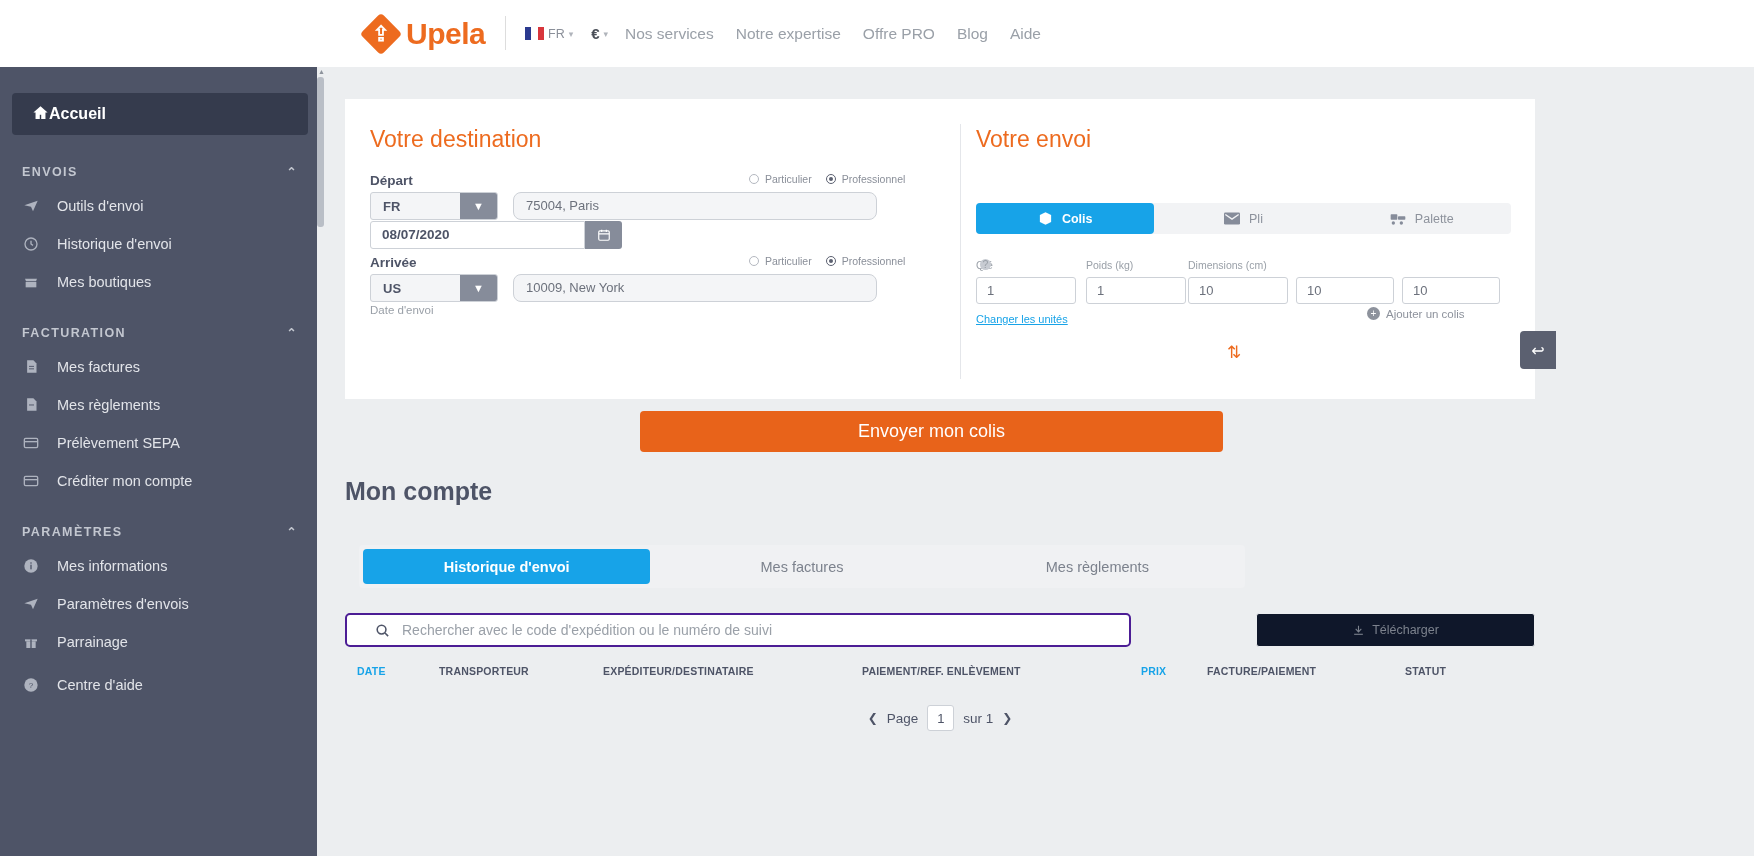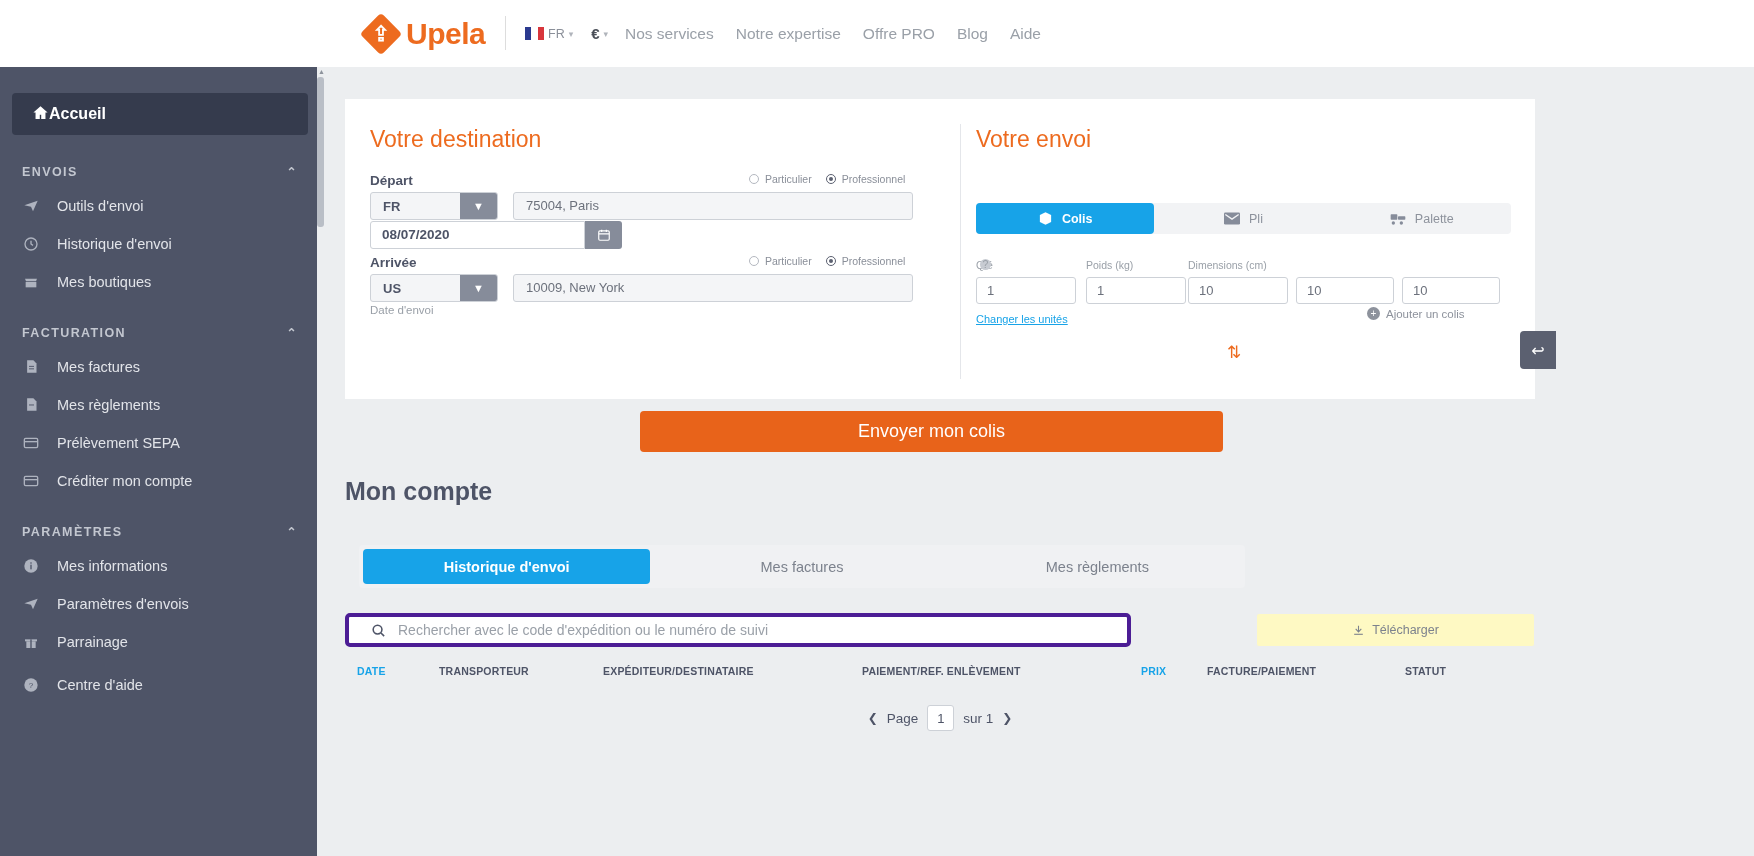--- a/index.html
+++ b/index.html
@@ -103,22 +103,22 @@
     position: absolute; width: 128px; height: 28px; border: 1px solid #cdd1d7;
     background: #f4f5f7; border-radius: 3px; display: flex; align-items: center;
   }
   .sel-country .val { padding-left: 12px; color: #4e5467; font-size: 13px; font-weight: bold; }
   .sel-country .btn {
     position: absolute; right: 0; top: 0; width: 37px; height: 26px;
     background: #868c9a; border-radius: 0 2px 2px 0; color: #fff;
     display: flex; align-items: center; justify-content: center; font-size: 11px;
   }
   .txt-city {
-    position: absolute; width: 400px; height: 28px; border: 1px solid #cdd1d7;
-    background: #f4f5f7; border-radius: 3px; color: #6c717c; font-size: 13px;
+    position: absolute; width: 364px; height: 28px; border: 1px solid #cdd1d7;
+    background: #f4f5f7; border-radius: 8px; color: #6c717c; font-size: 13px;
     padding-left: 12px; line-height: 26px;
   }
   .swap-ico { position: absolute; left: 882px; top: 243px; color: #ed6b1f; font-size: 17px; }
 
   .date-box {
     position: absolute; left: 25px; top: 122px; width: 252px; height: 28px;
     display: flex;
   }
   .date-box .inp {
     width: 215px; height: 28px; border: 1px solid #cdd1d7; background: #ffffff;
@@ -162,27 +162,27 @@
   }
 
   
   .mc-title { position: absolute; left: 21px; top: 410px; color: #4e5467; font-size: 25px; font-weight: bold; }
   .acct-tabs { position: absolute; left: 35px; top: 478px; width: 886px; height: 43px; background: #f0f1f3; border-radius: 4px; display: flex; align-items: center; }
   .acct-tab { flex: 1; height: 35px; margin: 0 4px; display: flex; align-items: center; justify-content: center; font-size: 14.5px; color: #7c828d; border-radius: 4px; }
   .acct-tab.active { background: #17a3e8; color: #ffffff; font-weight: bold; }
 
   .search-box {
     position: absolute; left: 21px; top: 546px; width: 786px; height: 34px;
-    background: #ffffff; border: 4px solid #4c1d95; border-radius: 5px;
-    display: flex; align-items: center; gap: 12px; padding-left: 22px;
+    background: #ffffff; border: 2px solid #4c1d95; border-radius: 5px;
+    display: flex; align-items: center; gap: 12px; padding-left: 28px;
   }
   .search-box .ph { color: #9aa0a8; font-size: 14px; }
   .dl-btn {
     position: absolute; left: 932px; top: 546px; width: 279px; height: 34px;
-    background: #fef9c3; border: 1px solid #eceef0; border-radius: 3px;
+    background: #0f172a; border: 1px solid #eceef0; border-radius: 3px;
     display: flex; align-items: center; justify-content: center; gap: 7px;
     color: #7c828d; font-size: 12.5px;
   }
 
   .tbl-head { position: absolute; left: 21px; top: 598px; width: 1190px; height: 22px; }
   .tbl-head span { position: absolute; font-size: 10.5px; font-weight: bold; color: #4e5467; letter-spacing: 0.2px; }
   .tbl-head span.blue { color: #17a3e8; }
 
   .pager { position: absolute; left: 21px; top: 638px; width: 1190px; display: flex; align-items: center; justify-content: center; gap: 9px; color: #4e5467; font-size: 13.5px; }
   .pager .pnum { width: 27px; height: 26px; border: 1px solid #cdd1d7; border-radius: 3px; background: #fff; display: flex; align-items: center; justify-content: center; font-size: 13px; }

